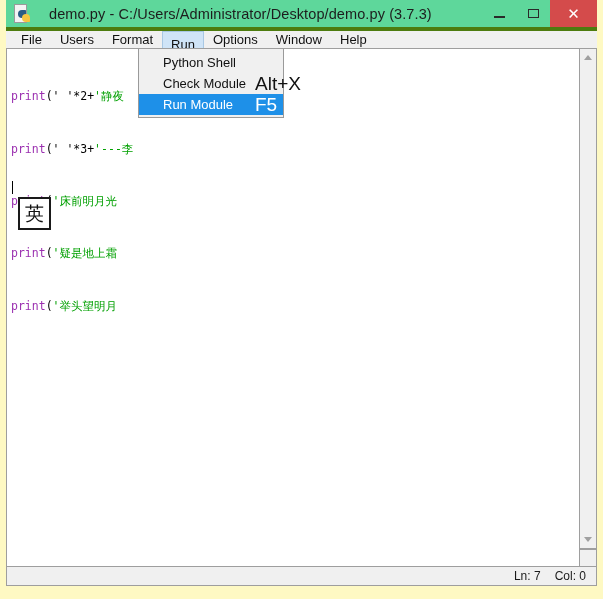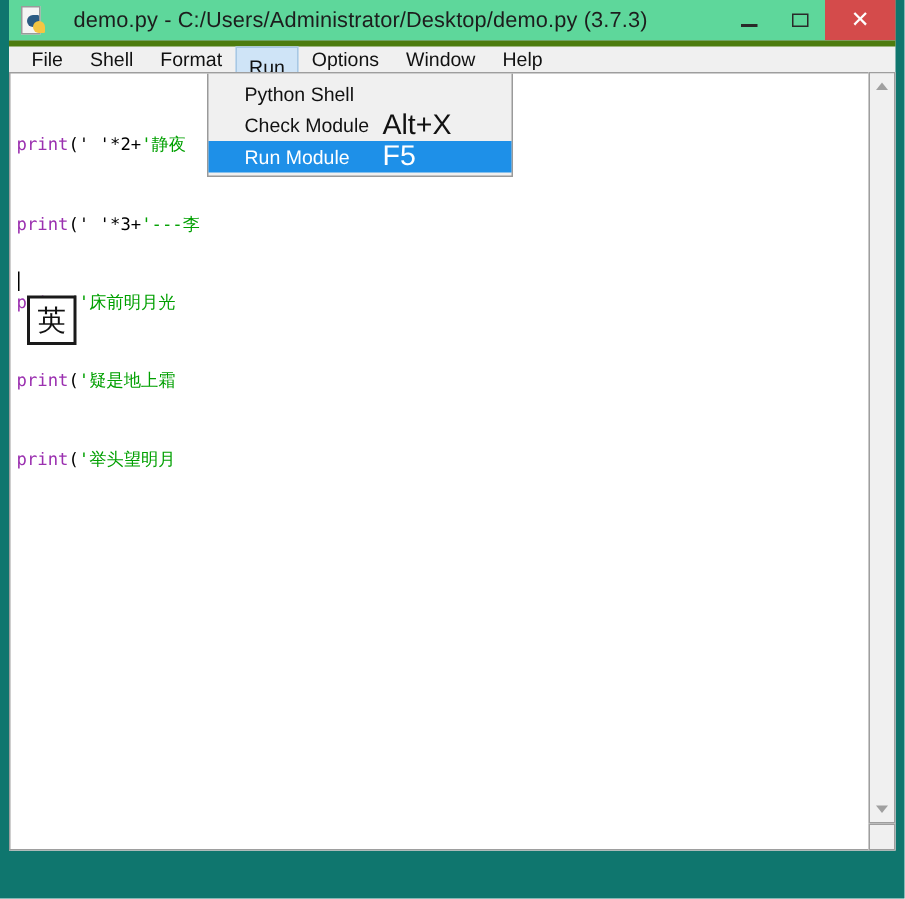--- a/index.html
+++ b/index.html
@@ -10,21 +10,21 @@
     width: 603px; height: 599px;
     font-family: "Liberation Sans", sans-serif;
     overflow: hidden;
   }
 
   
   #window {
     position: absolute;
     left: 0; top: 0;
     width: 603px; height: 599px;
-    background: #0f766e;
+    background: #fef9c3;
     box-sizing: border-box;
     padding: 0 6px 6px 6px;
   }
 
   
   #titlebar {
     position: relative;
     height: 27px;
     display: flex;
     align-items: center;
@@ -168,21 +168,21 @@
     font-family: "DejaVu Sans", sans-serif;
     font-size: 19px;
     color: #111111;
     box-sizing: border-box;
   }
 
   
   #dropdown {
     position: absolute;
     left: 131px; top: -1px;
-    width: 204px;
+    width: 146px;
     background: #f0f0f0;
     border: 1px solid #9a9a9a;
     box-sizing: border-box;
     padding: 3px 0 2px 0;
     z-index: 30;
   }
   .dd-item {
     height: 21px;
     display: flex;
     align-items: center;
@@ -287,21 +287,21 @@
         <div class="cap-glyph-max"></div>
       </div>
       <div class="cap-btn close">
         <span class="cap-glyph-close">✕</span>
       </div>
     </div>
   </div>
 
   <div id="menubar">
     <div class="menu-item">File</div>
-    <div class="menu-item">Shell</div>
+    <div class="menu-item">Users</div>
     <div class="menu-item">Format</div>
     <div class="menu-item active">Run</div>
     <div class="menu-item">Options</div>
     <div class="menu-item">Window</div>
     <div class="menu-item">Help</div>
   </div>
 
   <div id="body-area">
 
     <div id="editor">
@@ -345,14 +345,18 @@
         <div class="tri-up"></div>
       </div>
       <div class="sb-track"></div>
       <div class="sb-arrow down">
         <div class="tri-down"></div>
       </div>
     </div>
     <div id="hscroll-corner"></div>
   </div>
 
+  <div id="statusbar">
+    <div class="status-cell">Ln: 7</div>
+    <div class="status-cell">Col: 0</div>
+  </div>
 
 </div>
 
 </body></html>

